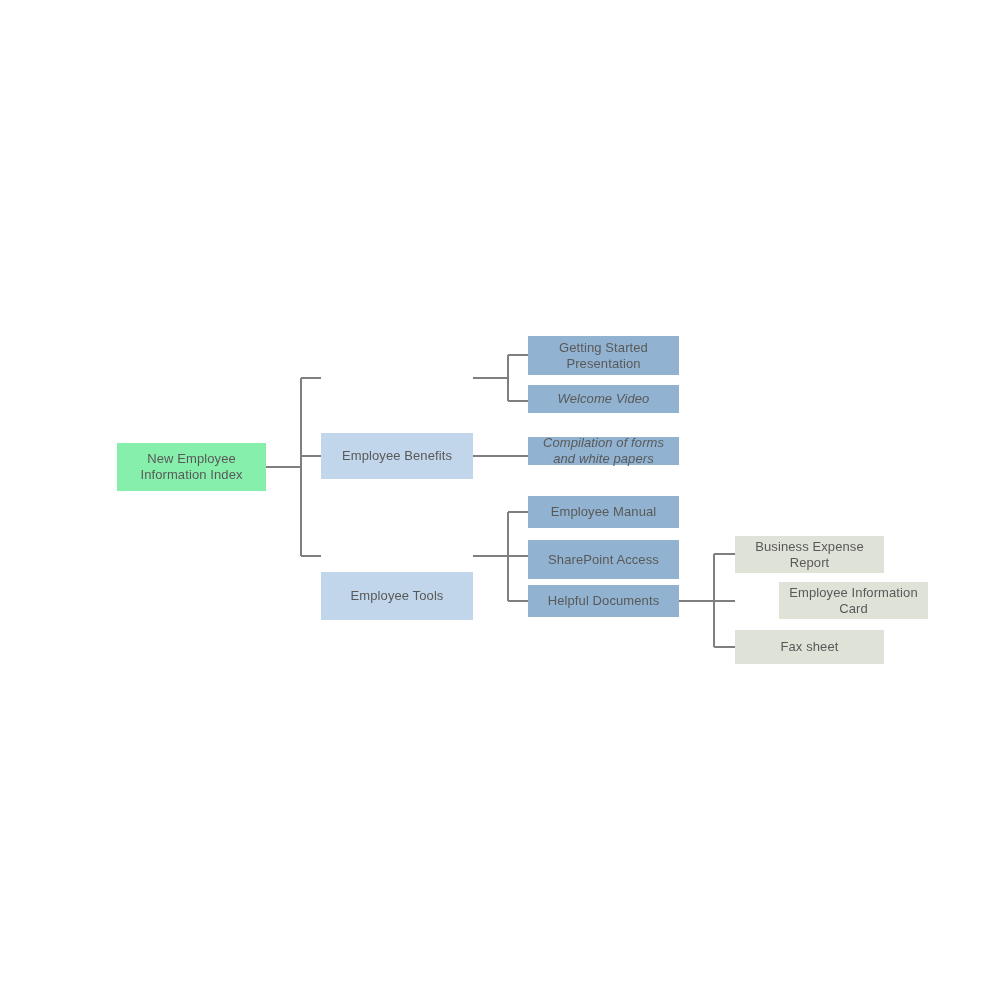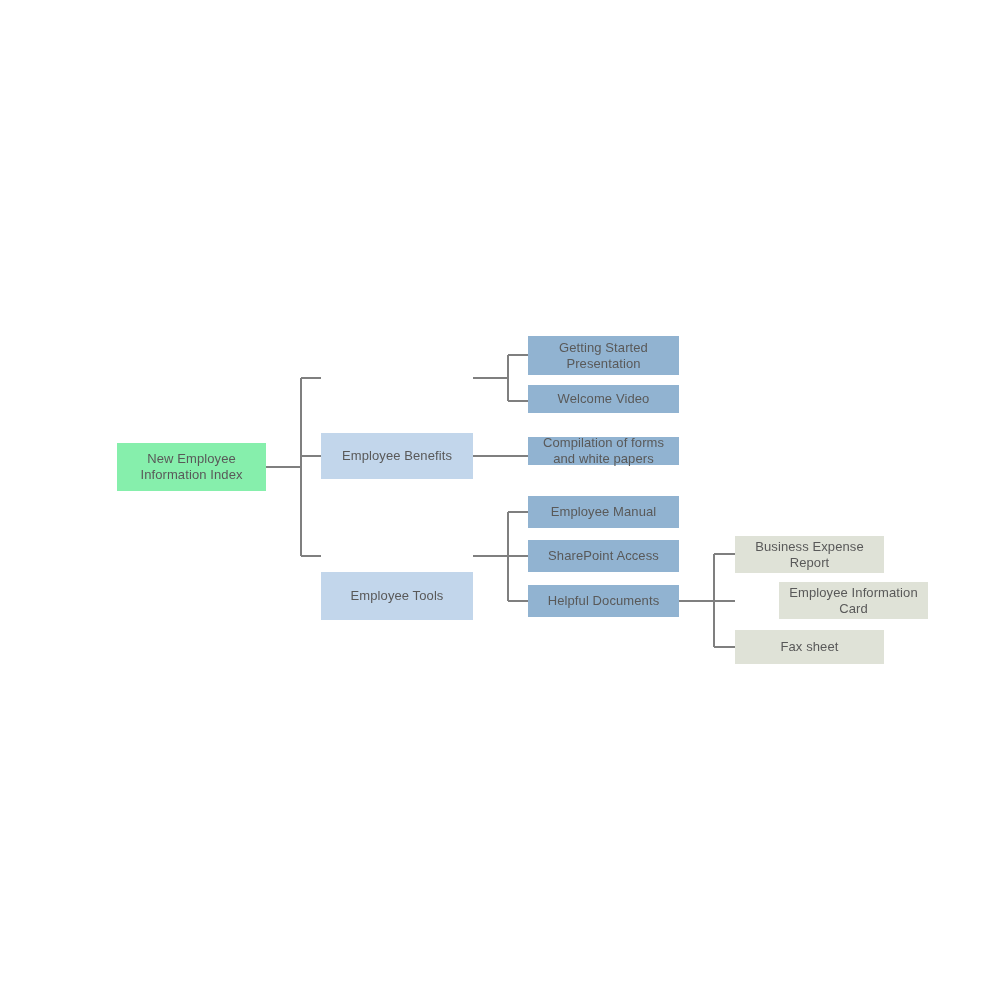--- a/index.html
+++ b/index.html
@@ -101,34 +101,34 @@
 
   <div class="node lvl-two" style="left:321px; top:532px; width:152px; height:48px;margin-top:40px;">
     <span class="label">Employee Tools</span>
   </div>
 
   <div class="node lvl-three" style="left:528px; top:336px; width:151px; height:39px;">
     <span class="label">Getting Started
 Presentation</span>
   </div>
 
-  <div class="node lvl-three" style="left:528px; top:385px; width:151px; height:16px;">
+  <div class="node lvl-three" style="left:528px; top:385px; width:151px; height:16px;font-style:italic;">
     <span class="label">Welcome Video</span>
   </div>
 
-  <div class="node lvl-three" style="left:528px; top:437px; width:151px; height:21px;">
+  <div class="node lvl-three" style="left:528px; top:437px; width:151px; height:21px;font-style:italic;">
     <span class="label">Compilation of forms
 and white papers</span>
   </div>
 
   <div class="node lvl-three" style="left:528px; top:496px; width:151px; height:32px;">
     <span class="label">Employee Manual</span>
   </div>
 
-  <div class="node lvl-three" style="left:528px; top:540px; width:151px; height:32px;">
+  <div class="node lvl-three" style="left:528px; top:540px; width:151px; height:39px;">
     <span class="label">SharePoint Access</span>
   </div>
 
   <div class="node lvl-three" style="left:528px; top:585px; width:151px; height:32px;">
     <span class="label">Helpful Documents</span>
   </div>
 
   <div class="node lvl-four" style="left:735px; top:536px; width:149px; height:37px;">
     <span class="label">Business Expense
 Report</span>

